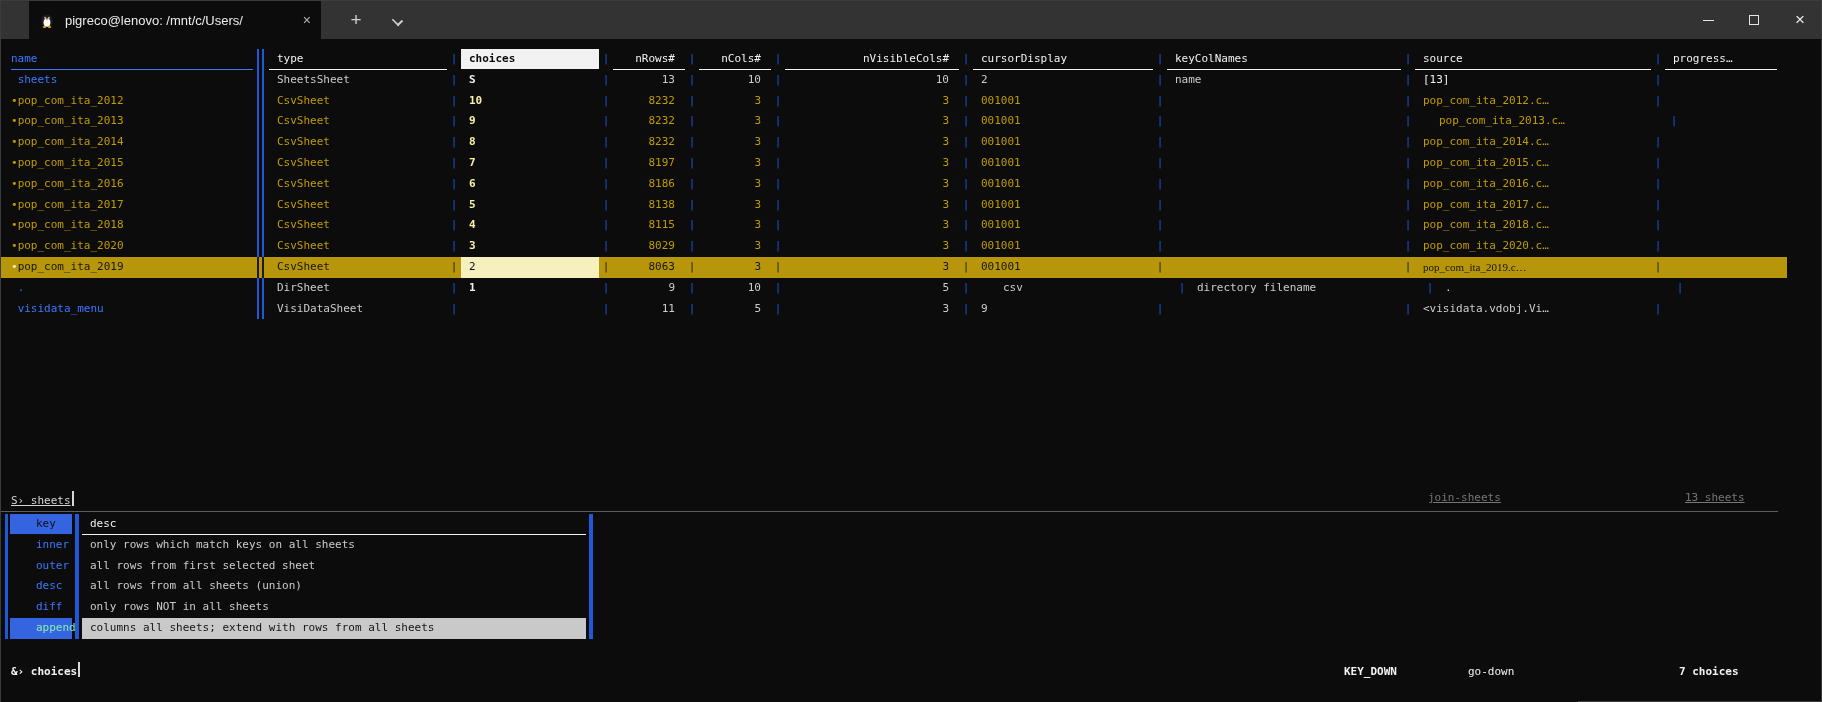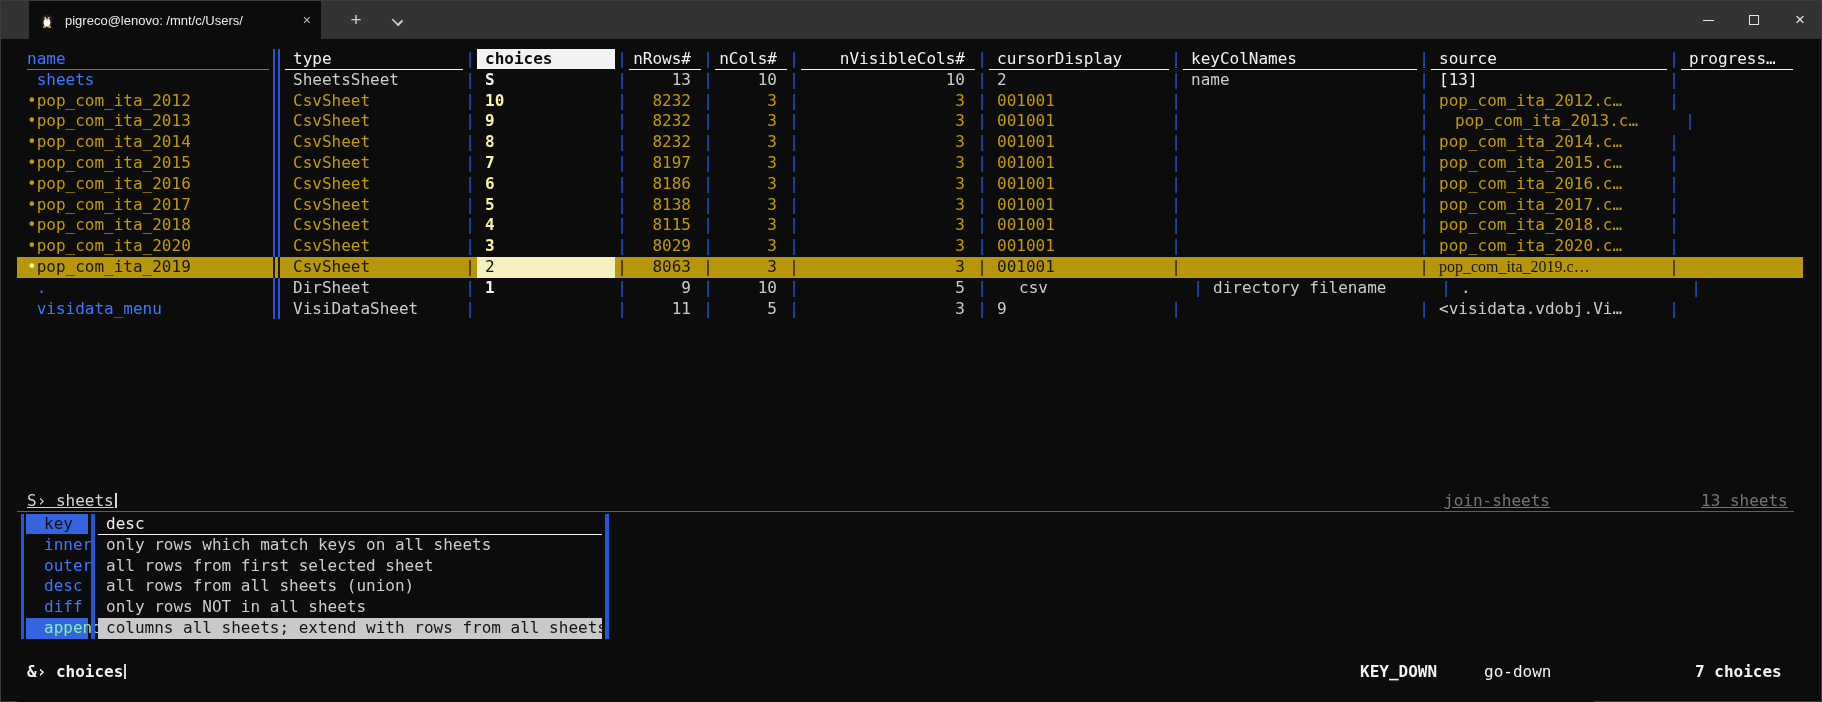--- a/index.html
+++ b/index.html
@@ -25,22 +25,22 @@
     font-size:19px;font-family:"Liberation Sans",sans-serif;display:flex;align-items:center;justify-content:center;}
   .chev{position:absolute;left:392px;top:15px;width:9px;height:9px;
     border-right:2px solid #cfcfcf;border-bottom:2px solid #cfcfcf;transform:rotate(45deg) scaleY(.8);}
   .winbtn{position:absolute;top:0;width:46px;height:38px;display:flex;align-items:center;justify-content:center;}
   .wb-min{left:1684px;} .wb-max{left:1730px;} .wb-close{left:1776px;color:#e6e6e6;font-size:17px;
     font-family:"Liberation Sans",sans-serif;}
   .wb-min .bar{width:11px;height:1px;background:#e6e6e6;}
   .wb-max .box{width:10px;height:10px;border:1px solid #e6e6e6;}
 
   
-  .term{position:absolute;left:16px;top:38px;width:1577px;height:664px;background:var(--bg);
-    font-size:16px;color:var(--fg);}
+  .term{position:absolute;left:0;top:38px;width:1577px;height:664px;background:var(--bg);
+    font-size:11px;color:var(--fg);}
 
   
   .grid{position:absolute;left:0;top:10px;}
   .row{display:flex;height:20.8px;line-height:20.8px;padding-left:10px;width:1786px;}
   .cell{flex:none;white-space:pre;overflow:hidden;}
   .cell.pl{padding-left:8px;}
   .cell.ra{text-align:right;padding-right:10px;}
   .sep{flex:none;width:14px;text-align:center;color:var(--sepblue);}
   .ksep{flex:none;width:16px;position:relative;}
   .ksep::before,.ksep::after{content:"";position:absolute;top:0;bottom:0;width:2px;background:var(--sepblue);}
@@ -70,21 +70,21 @@
     border-bottom:1px solid #5e5e5e;}
   .statusline .sheetid{position:absolute;left:10px;top:0;color:#d4d4d4;text-decoration:underline;white-space:pre;}
   .cbar{display:inline-block;width:2px;height:15px;background:#d6d6d6;vertical-align:-2px;margin-left:1px;}
   .statusline .cmd{position:absolute;left:1427px;color:var(--dim);text-decoration:underline;}
   .statusline .cnt{position:absolute;left:1684px;color:var(--dim);text-decoration:underline;}
 
   
   .popup{position:absolute;left:4px;top:475px;border-left:3px solid var(--sepblue);
     padding-left:2px;background:var(--bg);}
   .prow{display:flex;height:20.8px;line-height:20.8px;}
-  .pkey{flex:none;width:62px;padding-left:18px;color:var(--blue);white-space:pre;}
+  .pkey{flex:none;width:62px;padding-left:26px;color:var(--blue);white-space:pre;}
   .dbar{flex:none;width:4px;border-left:2px solid var(--sepblue);border-right:2px solid var(--sepblue);margin:0 3px;}
   .pdesc{flex:none;width:504px;padding-left:8px;color:var(--fg);white-space:pre;}
   .prow.phdr .pkey{background:#3464e0;color:#101010;border-bottom:1px solid #101010;}
   .prow.phdr .pdesc{color:var(--bright);border-bottom:1px solid var(--bright);}
   .prow.hl .pkey{background:#3464e0;color:#86efac;}
   .prow.hl .pdesc{background:#c9c9c9;color:#141414;}
 
   
   .cmdline{position:absolute;left:0;top:622px;width:1777px;height:21px;line-height:21px;}
   .cmdline .prompt{position:absolute;left:10px;color:var(--bright);font-weight:bold;white-space:pre;}

